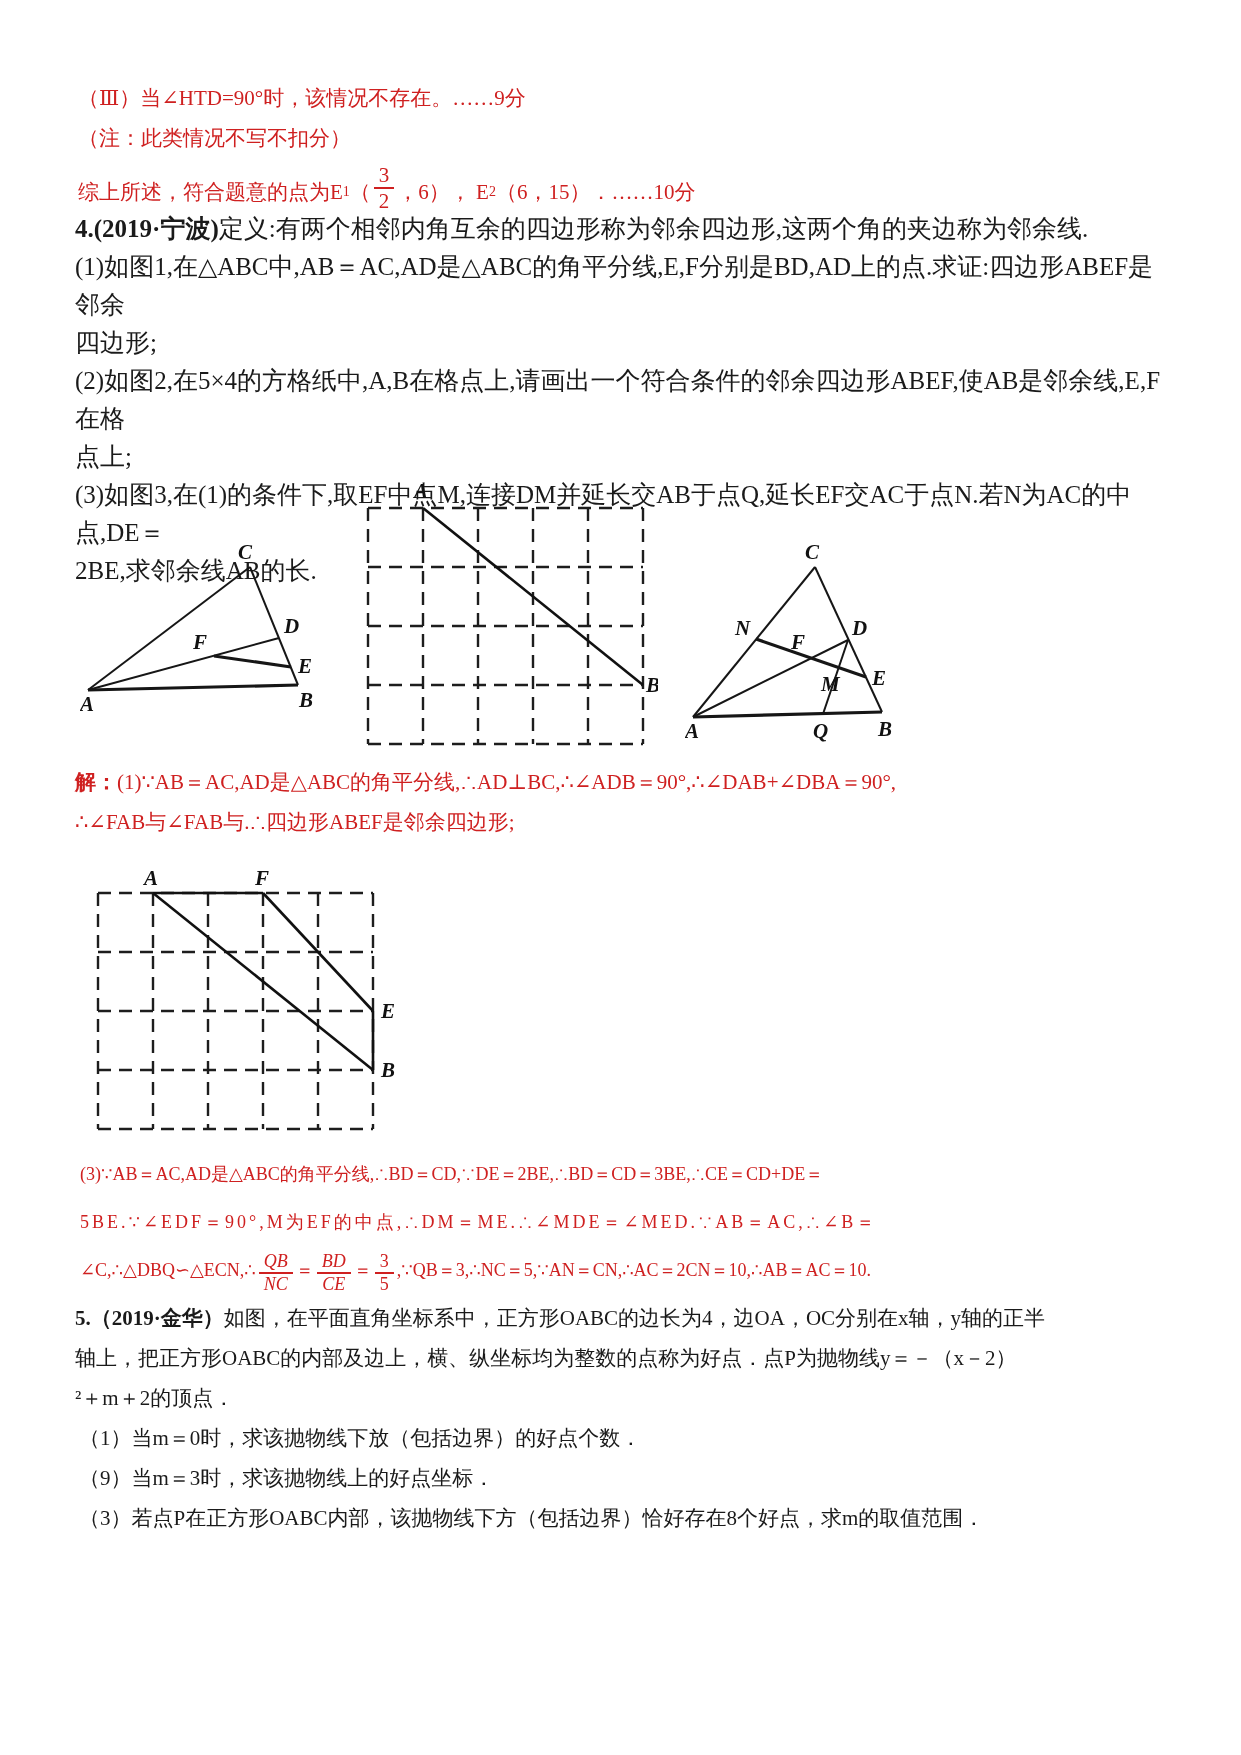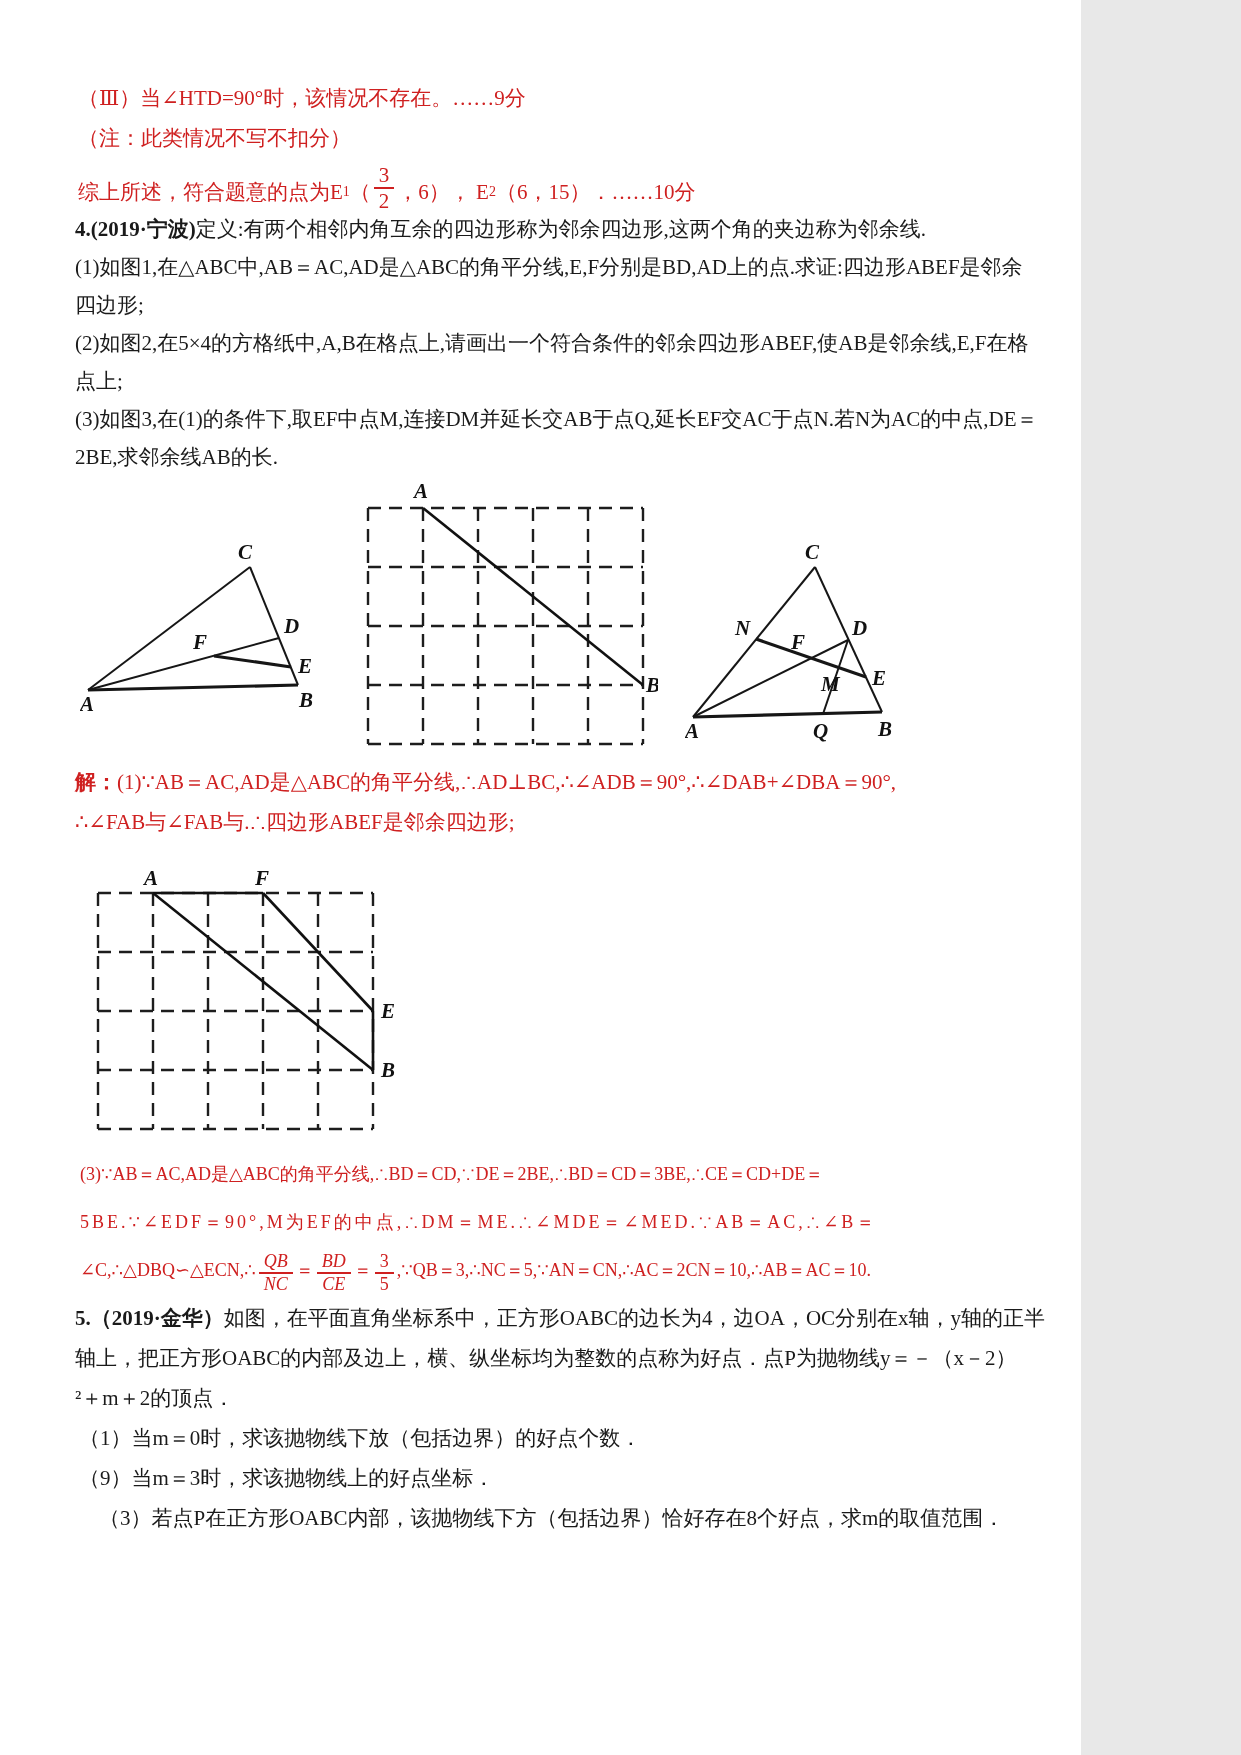--- a/index.html
+++ b/index.html
@@ -1,28 +1,28 @@
 <!DOCTYPE html>
 <html><head>
 <meta charset="utf-8">
 <style>
   html,body{margin:0;padding:0;background:#e8e8e8;}
   .page{
     position:relative;
-    width:1081px;height:1755px;
+    width:1241px;height:1755px;
     background:#ffffff;
     font-family:"Liberation Serif","DejaVu Serif",serif;
     color:#1a1a1a;
     overflow:hidden;
   }
   .abs{position:absolute;}
   .red{color:#cf2020;}
   .blk{color:#1a1a1a;}
   .b{font-weight:bold;}
-  .txt{font-size:21px;line-height:38px;}
+  .txt{font-size:25px;line-height:38px;}
   .txt40{font-size:21px;line-height:40px;}
   .ls{letter-spacing:3px;}
   sub.idx{font-size:14px;vertical-align:-4px;}
   
   .frac{display:inline-flex;flex-direction:column;align-items:center;vertical-align:middle;margin:0 3px;line-height:1.05;}
   .frac .num{padding:0 5px 1px 5px;border-bottom:2px solid currentColor;}
   .frac .den{padding:1px 5px 0 5px;}
   .frac.math .num,.frac.math .den{font-style:italic;}
   .fline{display:flex;align-items:flex-end;flex-wrap:wrap;}
   
@@ -168,16 +168,16 @@
         <span>,∵QB＝3,∴NC＝5,∵AN＝CN,∴AC＝2CN＝10,∴AB＝AC＝10.</span>
     </div>
   </div>
 
   <div class="abs blk txt40" style="left:75px;top:1298px;width:1105px;">
     <div><span class="b">5.（2019·金华）</span><span>如图，在平面直角坐标系中，正方形OABC的边长为4，边OA，OC分别在x轴，y轴的正半</span></div>
     <div>轴上，把正方形OABC的内部及边上，横、纵坐标均为整数的点称为好点．点P为抛物线y＝－（x－2）</div>
     <div>²＋m＋2的顶点．</div>
     <div style="padding-left:4px;">（1）当m＝0时，求该抛物线下放（包括边界）的好点个数．</div>
     <div style="padding-left:4px;">（9）当m＝3时，求该抛物线上的好点坐标．</div>
-    <div style="padding-left:4px;margin-left:20px;">（3）若点P在正方形OABC内部，该抛物线下方（包括边界）恰好存在8个好点，求m的取值范围．</div>
+    <div style="padding-left:4px;">（3）若点P在正方形OABC内部，该抛物线下方（包括边界）恰好存在8个好点，求m的取值范围．</div>
   </div>
 
 </div>
 
 </body></html>

